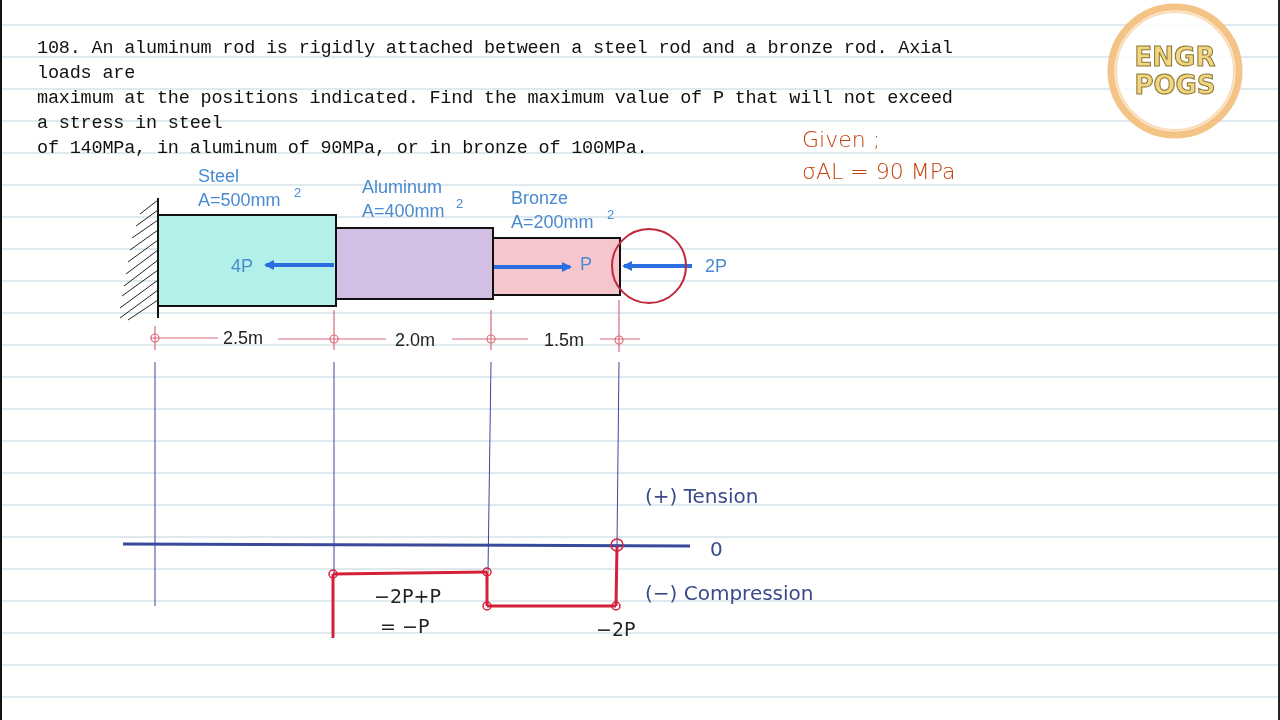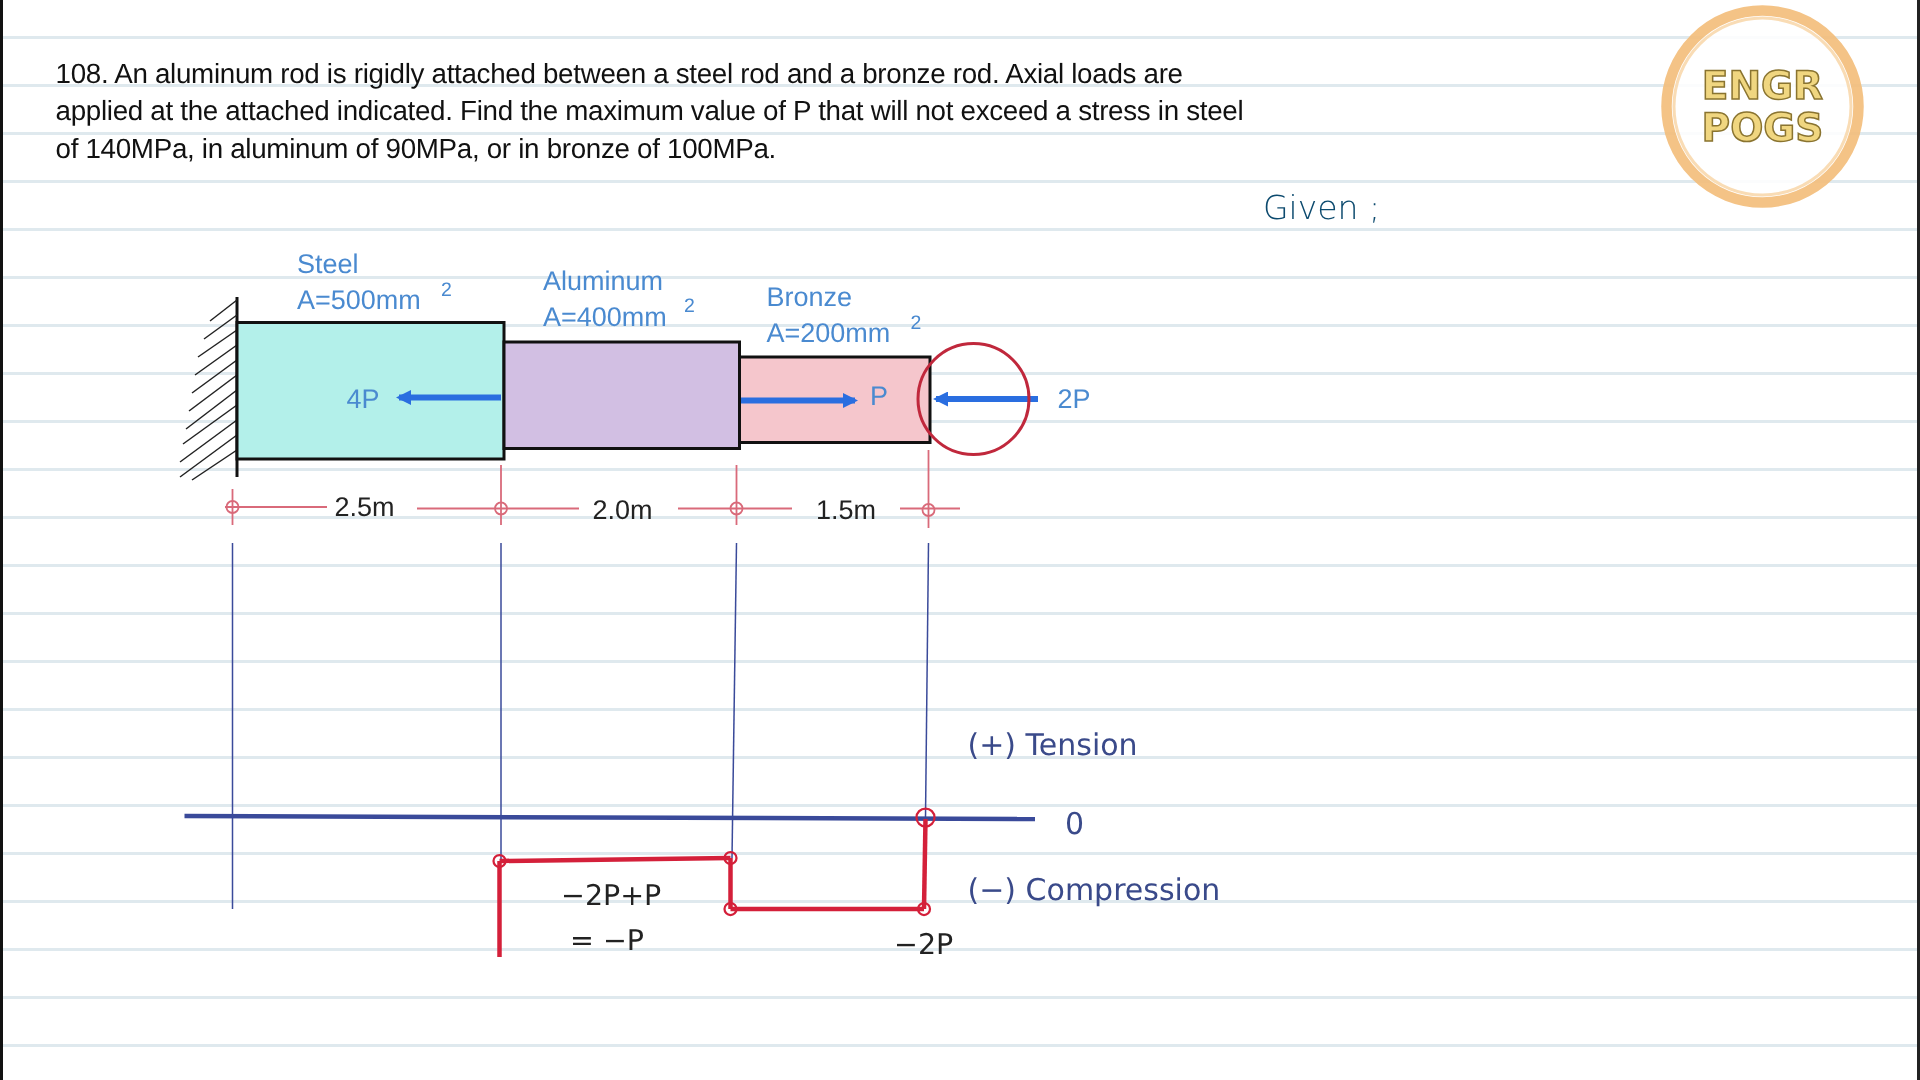--- a/index.html
+++ b/index.html
@@ -6,50 +6,51 @@
   body {
     width:1280px; height:720px; overflow:hidden; position:relative;
     background-color:#ffffff;
     background-image: repeating-linear-gradient(to bottom, transparent 0px, transparent 24px, #dfe9ee 24px, #dfe9ee 26px, transparent 26px, transparent 32px);
     font-family: "Liberation Sans", sans-serif;
   }
   .border-left { position:absolute; left:0; top:0; width:2px; height:720px; background:#111; }
   .border-right { position:absolute; right:0; top:0; width:2px; height:720px; background:#222; }
   .problem {
     position:absolute; left:37px; top:36px; width:920px;
-    font-family:Liberation Sans, sans-serif; font-size:18.5px; line-height:25px; color:#111;
+    font-family:Liberation Mono, monospace; font-size:18.5px; line-height:25px; color:#111;
     letter-spacing:-0.2px;
   }
   .logo { position:absolute; left:1104px; top:2px; width:142px; height:138px; }
-  .given { position:absolute; left:802px; top:124px; font-size:22px; line-height:32px; color:#0c4a6e; font-family:"DejaVu Sans", sans-serif; font-weight:300;margin-left:40px; }
+  .given { position:absolute; left:802px; top:124px; font-size:22px; line-height:32px; color:#c2410c; font-family:"DejaVu Sans", sans-serif; font-weight:300; }
   .given div { white-space:nowrap; }
   svg.diagram { position:absolute; left:0; top:0; }
   .lbl { font-family:"Liberation Sans", sans-serif; }
 </style>
 </head>
 <body>
 
 <div class="border-left"></div>
 <div class="border-right"></div>
 
 <div class="problem">
   <div>108. An aluminum rod is rigidly attached between a steel rod and a bronze rod. Axial loads are</div>
-  <div>applied at the attached indicated. Find the maximum value of P that will not exceed a stress in steel</div>
+  <div>maximum at the positions indicated. Find the maximum value of P that will not exceed a stress in steel</div>
   <div>of 140MPa, in aluminum of 90MPa, or in bronze of 100MPa.</div>
 </div>
 
 <svg class="logo" viewBox="0 0 142 138">
   <circle cx="71" cy="69" r="64" fill="#ffffff" stroke="#f3bd7a" stroke-width="7" opacity="0.9"></circle>
   <circle cx="71" cy="69" r="59" fill="none" stroke="#f7d3a3" stroke-width="2" opacity="0.8"></circle>
   <text x="71" y="64" text-anchor="middle" font-family="DejaVu Sans, sans-serif" font-weight="bold" font-size="26" fill="#f0d680" stroke="#8a7430" stroke-width="1">ENGR</text>
   <text x="71" y="92" text-anchor="middle" font-family="DejaVu Sans, sans-serif" font-weight="bold" font-size="26" fill="#f0d680" stroke="#8a7430" stroke-width="1">POGS</text>
 </svg>
 
 <div class="given">
   <div>Given ;</div>
+  <div><span>σAL</span> <span>= 90 MPa</span></div>
 </div>
 
 <svg class="diagram" width="1280" height="720">
   <defs>
     <marker id="arrowBlue" markerWidth="10" markerHeight="10" refX="8" refY="5" orient="auto" markerUnits="userSpaceOnUse">
       <path d="M0,0 L10,5 L0,10 z" fill="#2a6ee0"></path>
     </marker>
   </defs>
 
   <g>

